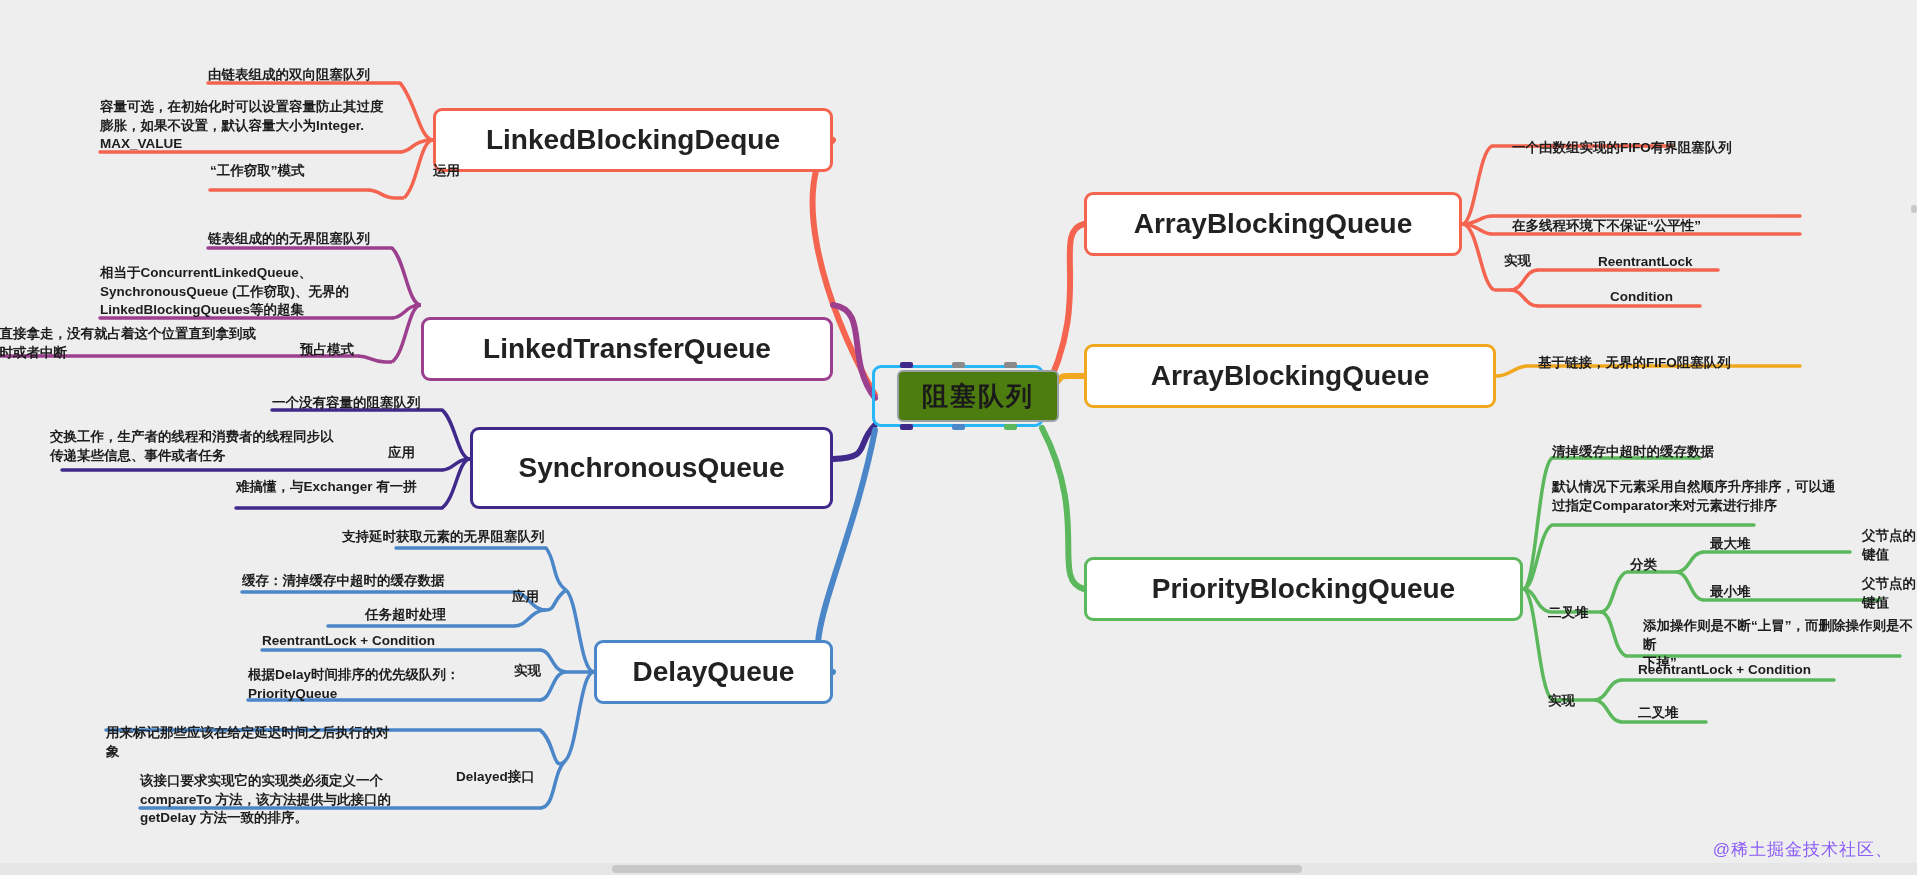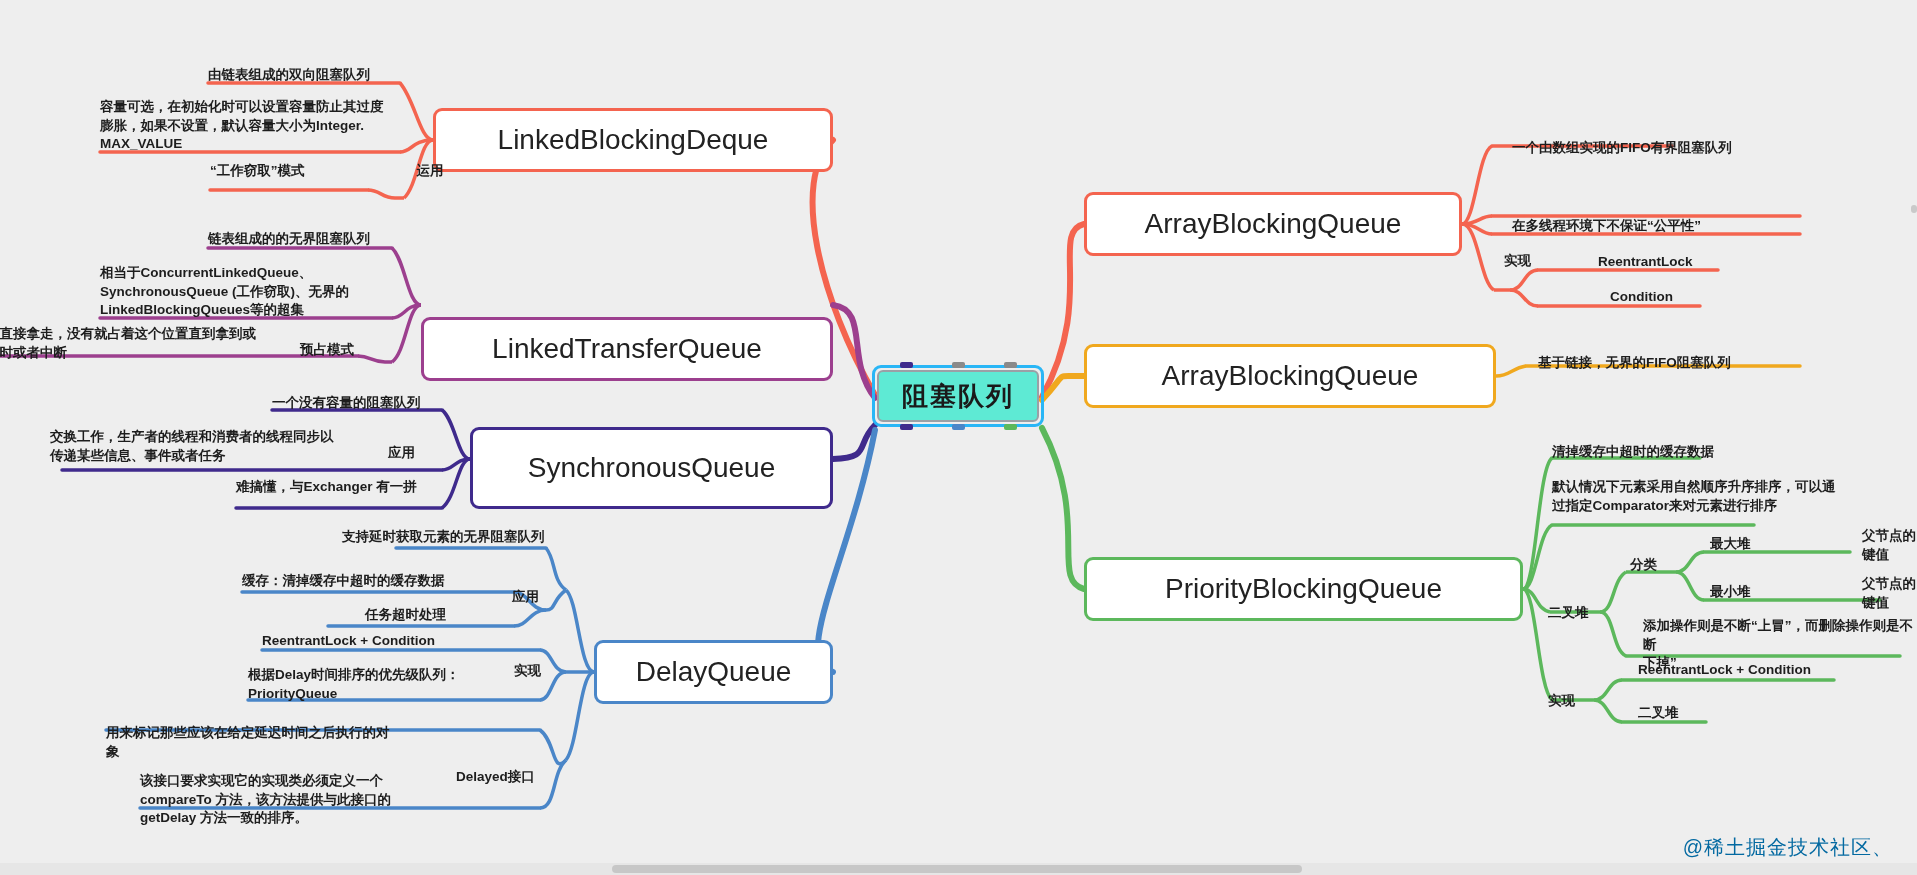--- a/index.html
+++ b/index.html
@@ -10,61 +10,62 @@
     overflow:hidden;
     position:relative;
   }
   #canvas{position:absolute;left:0;top:0;width:1917px;height:875px;}
   svg.edges{position:absolute;left:0;top:0;width:1917px;height:875px;pointer-events:none;}
 
   
   .node{position:absolute;box-sizing:border-box;}
 
   .root{
-    background:#5eead4;
+    background:#4d7c0f;
     border:2px solid #9aa0a6;
     border-radius:6px;
     color:#1a1a1a;
     font-size:26px;font-weight:700;
     display:flex;align-items:center;justify-content:center;
     letter-spacing:2px;
+    margin-left:20px;
   }
   .root-sel{
     position:absolute;
     border:3px solid #29b6f6;
     border-radius:9px;
     box-sizing:border-box;
   }
   .handle{position:absolute;width:13px;height:6px;border-radius:2px;}
 
   .l1{
     background:#ffffff;
     border-width:3px;border-style:solid;
     border-radius:9px;
     color:#222;
-    font-size:28px;font-weight:400;
+    font-size:28px;font-weight:700;
     display:flex;align-items:center;justify-content:center;
     padding:0 18px;
     box-sizing:border-box;
     white-space:nowrap;
   }
 
   .leaf{
     position:absolute;
     color:#1d1d1d;
     font-size:13.5px;
     line-height:1.38;
     font-weight:700;
     white-space:pre-line;
     box-sizing:border-box;
   }
 
   .watermark{
     position:absolute;right:24px;bottom:14px;
-    color:#0369a1;font-size:20px;font-weight:400;
+    color:#8b5cf6;font-size:17px;font-weight:400;
     letter-spacing:1px;
   }
 
   
   .hscroll{
     position:absolute;left:0;bottom:0;width:1917px;height:12px;
     background:#e6e6e6;
   }
   .hscroll .thumb{
     position:absolute;left:612px;top:2px;width:690px;height:8px;
@@ -223,21 +224,21 @@
   </div>
 
   <div class="leaf" style="left:208px;top:66px;width:220px;text-align:left;">由链表组成的双向阻塞队列</div>
 
   <div class="leaf" style="left:100px;top:98px;width:312px;text-align:left;">容量可选，在初始化时可以设置容量防止其过度
 膨胀，如果不设置，默认容量大小为Integer.
 MAX_VALUE</div>
 
   <div class="leaf" style="left:210px;top:162px;width:185px;text-align:left;">“工作窃取”模式</div>
 
-  <div class="leaf" style="left:400px;top:162px;width:60px;text-align:center;">运用</div>
+  <div class="leaf" style="left:400px;top:162px;width:60px;text-align:right;">运用</div>
 
   <div class="leaf" style="left:208px;top:230px;width:230px;text-align:left;">链表组成的的无界阻塞队列</div>
 
   <div class="leaf" style="left:100px;top:264px;width:300px;text-align:left;">相当于ConcurrentLinkedQueue、
 SynchronousQueue (工作窃取)、无界的
 LinkedBlockingQueues等的超集</div>
 
   <div class="leaf" style="left:-14px;top:325px;width:320px;text-align:left;">就直接拿走，没有就占着这个位置直到拿到或
 超时或者中断</div>
 

